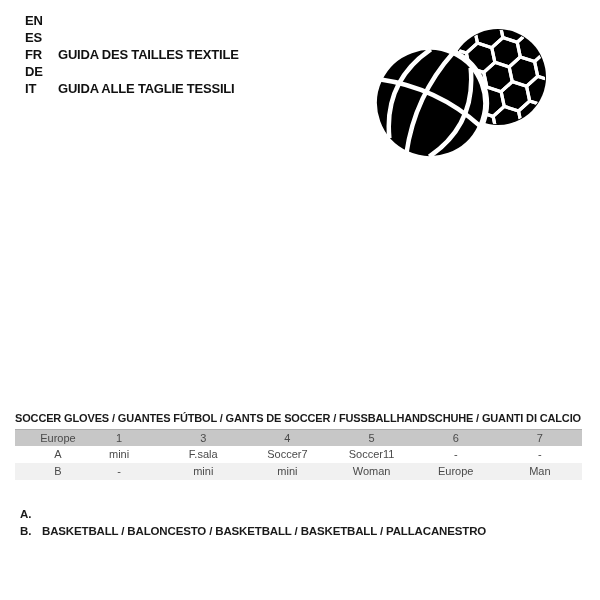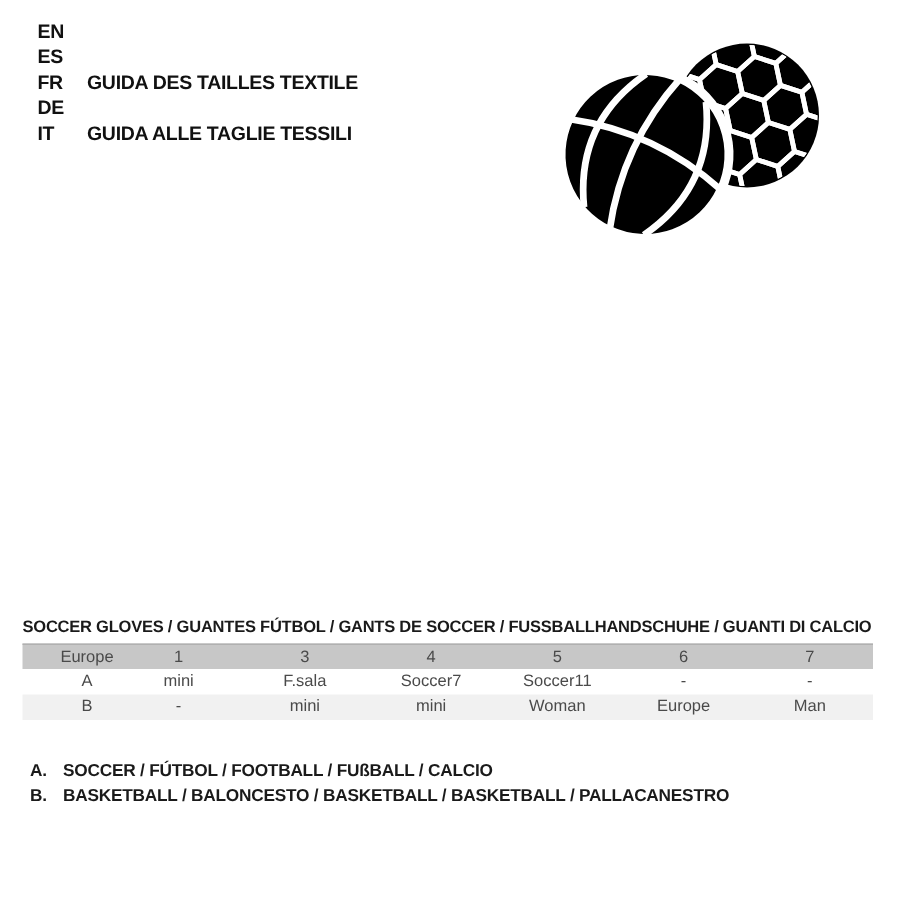--- a/index.html
+++ b/index.html
@@ -139,21 +139,20 @@
       <span class="cell">mini</span>
       <span class="cell">Woman</span>
       <span class="cell">Europe</span>
       <span class="cell">Man</span>
     </div>
   </div>
 
   <div class="footnotes">
     <div class="fn-row">
       <span class="fn-prefix">A.</span>
-      <span class="fn-text">SOCCER / FÚTBOL / FOOTBALL / FUßBALL / CALCIO</span>
     </div>
     <div class="fn-row">
       <span class="fn-prefix">B.</span>
       <span class="fn-text">BASKETBALL / BALONCESTO / BASKETBALL / BASKETBALL / PALLACANESTRO</span>
     </div>
   </div>
 
 </div>
 
 </body></html>

